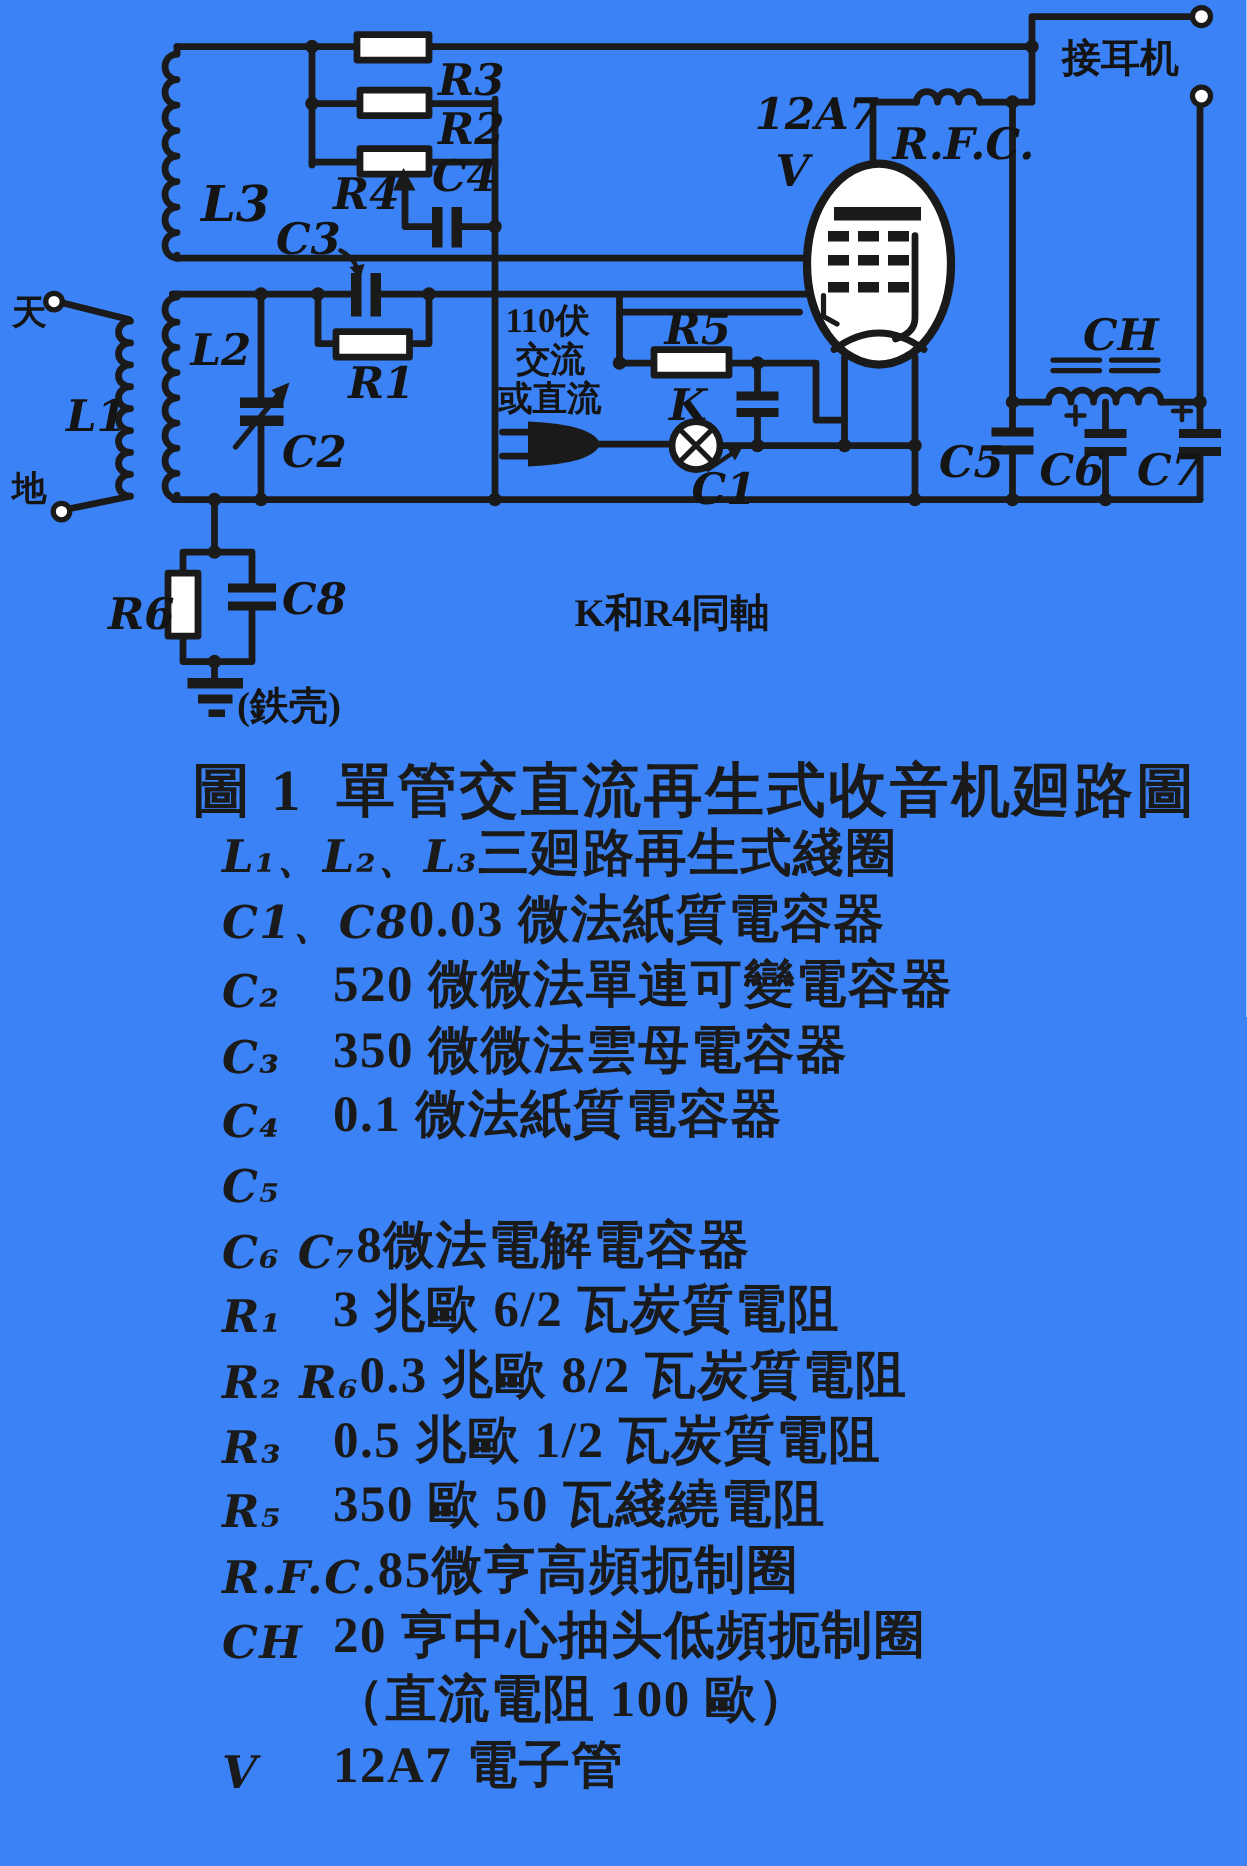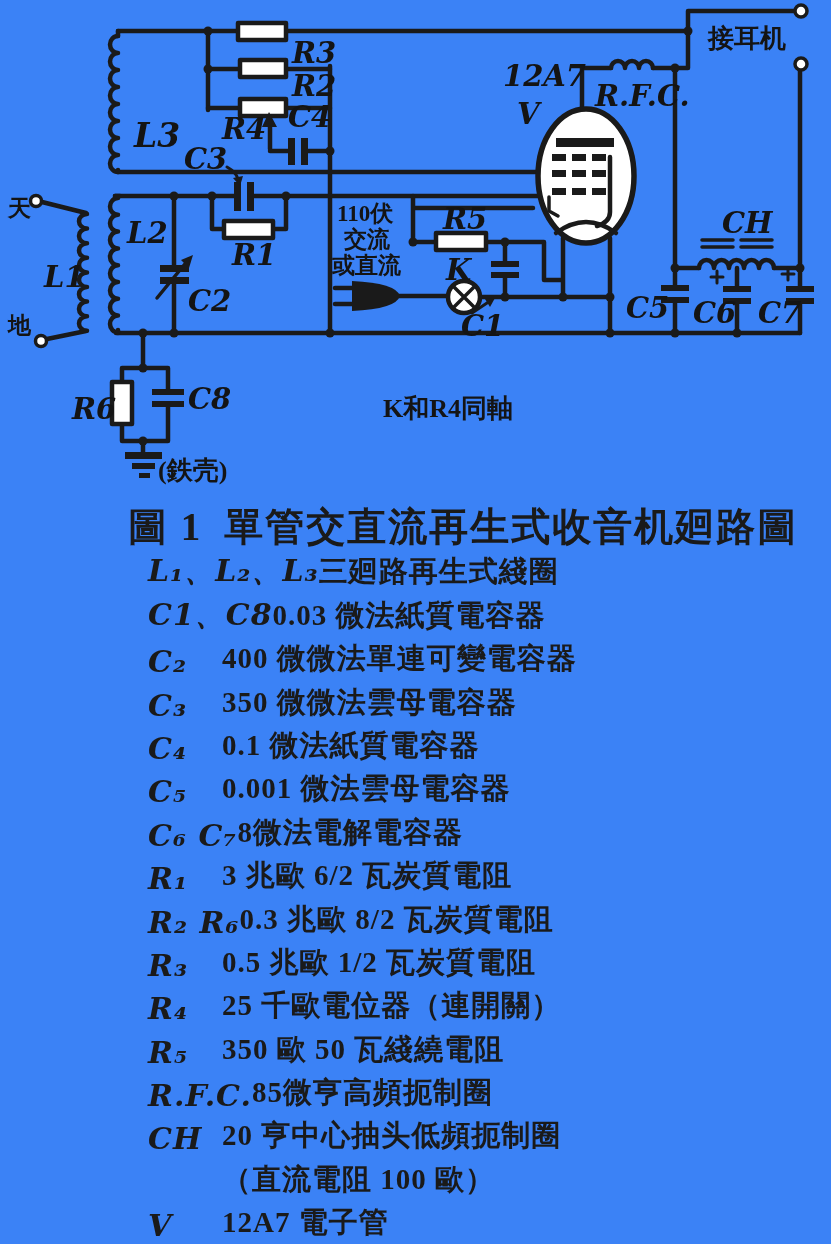--- a/index.html
+++ b/index.html
@@ -11,21 +11,21 @@
   .cjk{font-family:"Liberation Serif","DejaVu Serif",serif;font-weight:bold;font-size:23px;}
   .cjk-lg{font-family:"Liberation Serif","DejaVu Serif",serif;font-weight:bold;font-size:26px;}
   .caption{position:absolute;left:128px;top:500px;width:680px;
     font-family:"Liberation Serif","DejaVu Serif",serif;font-weight:bold;font-size:39px;
     letter-spacing:2px;white-space:nowrap;}
   .caption .fig-num{margin-right:22px;}
   .parts{position:absolute;left:148px;top:549px;width:660px;}
   .parts .row{display:flex;align-items:flex-end;height:43.4px;white-space:nowrap;}
   .sym{font-family:"DejaVu Serif",serif;font-style:italic;font-weight:bold;font-size:30px;
     min-width:74px;display:inline-block;letter-spacing:1px;}
-  .desc{font-family:"Liberation Serif","DejaVu Serif",serif;font-weight:bold;font-size:29px;
+  .desc{font-family:"Liberation Serif","DejaVu Serif",serif;font-weight:bold;font-size:34px;
     letter-spacing:1px;}
 </style>
 </head>
 <body>
 
 <div class="page">
 
   <svg width="831" height="492" viewBox="0 0 831 492">
     <g stroke="#1a1a1a" stroke-width="4.5" fill="none" stroke-linecap="round" stroke-linejoin="round">
 
@@ -249,55 +249,50 @@
     <div class="row">
         <span class="sym">L₁、L₂、L₃</span>
         <span class="desc">三廻路再生式綫圈</span>
       </div>
     <div class="row">
         <span class="sym">C1、C8</span>
         <span class="desc">0.03 微法紙質電容器</span>
       </div>
     <div class="row">
         <span class="sym">C₂</span>
-        <span class="desc">400 微微法單連可變電容器</span>
+        <span class="desc">520 微微法單連可變電容器</span>
       </div>
     <div class="row">
         <span class="sym">C₃</span>
         <span class="desc">350 微微法雲母電容器</span>
       </div>
     <div class="row">
         <span class="sym">C₄</span>
         <span class="desc">0.1 微法紙質電容器</span>
       </div>
     <div class="row">
         <span class="sym">C₅</span>
-        <span class="desc">0.001 微法雲母電容器</span>
       </div>
     <div class="row">
         <span class="sym">C₆ C₇</span>
         <span class="desc">8微法電解電容器</span>
       </div>
     <div class="row">
         <span class="sym">R₁</span>
         <span class="desc">3 兆歐 6/2 瓦炭質電阻</span>
       </div>
     <div class="row">
         <span class="sym">R₂ R₆</span>
         <span class="desc">0.3 兆歐 8/2 瓦炭質電阻</span>
       </div>
     <div class="row">
         <span class="sym">R₃</span>
         <span class="desc">0.5 兆歐 1/2 瓦炭質電阻</span>
       </div>
     <div class="row">
-        <span class="sym">R₄</span>
-        <span class="desc">25 千歐電位器（連開關）</span>
-      </div>
-    <div class="row">
         <span class="sym">R₅</span>
         <span class="desc">350 歐 50 瓦綫繞電阻</span>
       </div>
     <div class="row">
         <span class="sym" style="min-width:0;">R.F.C.</span>
         <span class="desc">85微亨高頻扼制圈</span>
       </div>
     <div class="row">
         <span class="sym">CH</span>
         <span class="desc">20 亨中心抽头低頻扼制圈</span>

